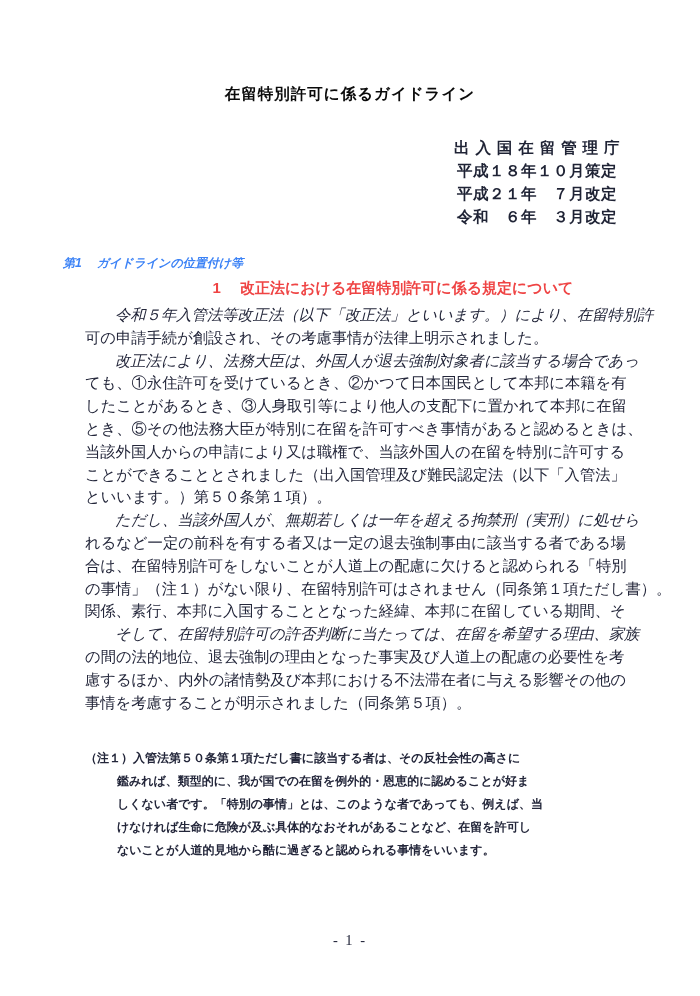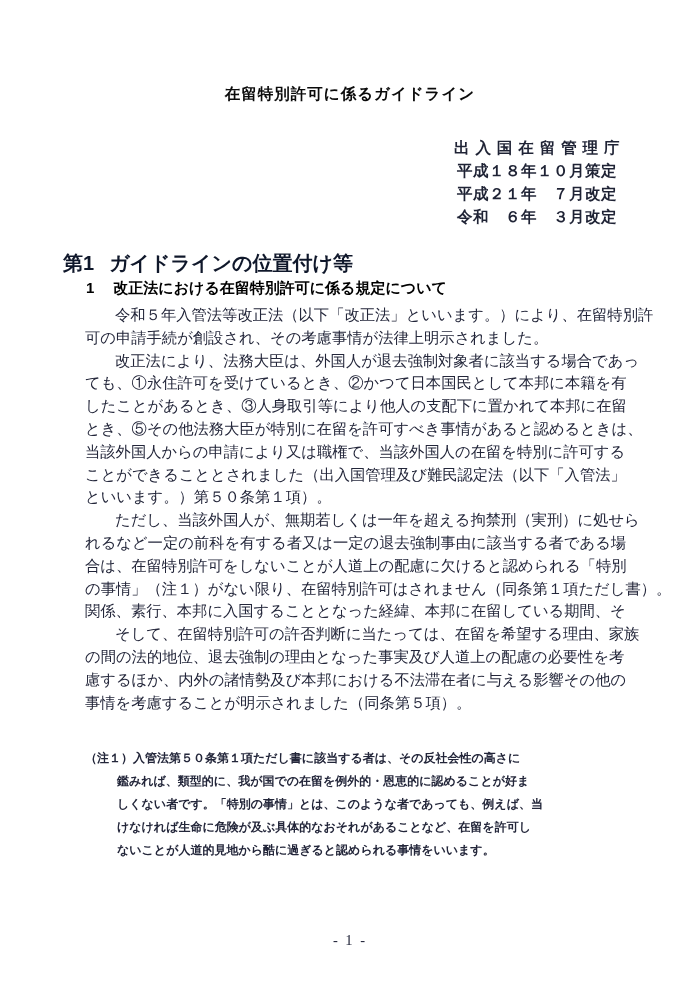--- a/index.html
+++ b/index.html
@@ -40,41 +40,43 @@
     text-align: justify;
     text-align-last: justify;
   }
   .rev-lines .line {
     text-align: center;
   }
   .sec-heading {
     margin: 25px 0 0 63px;
     font-family: "Liberation Sans", "DejaVu Sans", sans-serif;
     font-weight: bold;
-    font-size: 20px;
+    font-size: 12px;
     line-height: 20px;
-    color: #0f172a;
+    color: #3b82f6;
+    font-style: italic;
   }
   .sec-heading .sec-num { margin-right: 15px; }
   .sub-heading {
     margin: 5px 0 0 86px;
     font-family: "Liberation Sans", "DejaVu Sans", sans-serif;
     font-weight: bold;
     font-size: 15px;
     line-height: 20px;
-    color: #000000;
+    color: #ef4444;
+    text-align: center;
   }
   .sub-heading .sec-num { margin-right: 19px; }
   .body-text {
     margin: 6px 0 0 85px;
     font-size: 15.3px;
     line-height: 22.8px;
   }
   .line { white-space: pre; }
-  .line.indent { padding-left: 30px; }
+  .line.indent { padding-left: 30px; font-style: italic; }
   .note-block {
     margin: 33px 0 0 85px;
     font-size: 12px;
     line-height: 23px;
     font-weight: bold;
   }
   .note-block .line.hang { padding-left: 32px; }
   .page-number {
     position: absolute;
     top: 932px;

